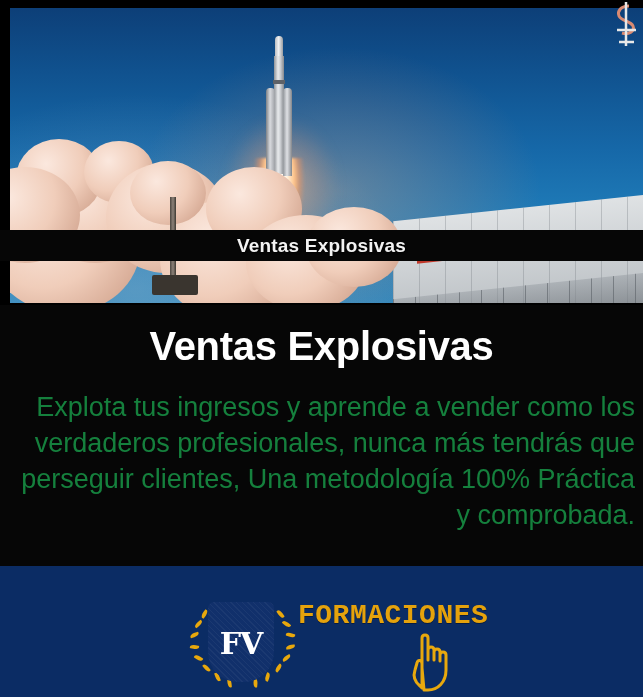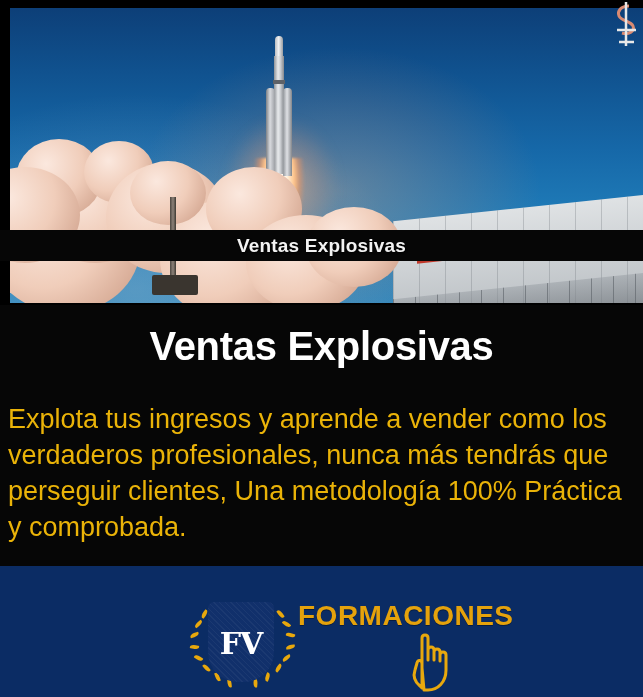--- a/index.html
+++ b/index.html
@@ -137,23 +137,23 @@
     background:#060606;
   }
   .title{
     position:absolute;left:0;top:19px;width:643px;
     text-align:center;
     color:#ffffff;
     font-size:40px;font-weight:700;
     letter-spacing:-.3px;
   }
   .desc{
-    position:absolute;left:8px;top:96px;width:627px;
-    text-align:left;
-    color:#eab308;
+    position:absolute;left:8px;top:84px;width:627px;
+    text-align:right;
+    color:#15803d;
     font-size:27px;
     line-height:36px;
     font-weight:400;
   }
 
   
   .footer{
     position:absolute;left:0;top:566px;width:643px;height:131px;
     background:#0b2c64;
   }
@@ -178,21 +178,21 @@
     font-weight:700;font-size:30px;letter-spacing:-1px;
   }
   .leaf{
     position:absolute;width:9px;height:4px;border-radius:60% 10% 60% 10%;
     background:#e8a80d;
   }
   
   .word-formaciones{
     position:absolute;left:112px;top:6px;
     color:#e5a20c;
-    font-family:Liberation Sans, sans-serif;
+    font-family:Liberation Mono, monospace;
     font-weight:700;font-size:28px;letter-spacing:.5px;
     text-shadow:0 1px 0 rgba(0,0,0,.35);
   }
   .word-vip{
     position:absolute;left:116px;top:44px;
     color:#0e3272;
     font-family:"DejaVu Serif", serif;
     font-weight:700;font-size:42px;letter-spacing:1px;
     -webkit-text-stroke:1px #123a7e;
   }

